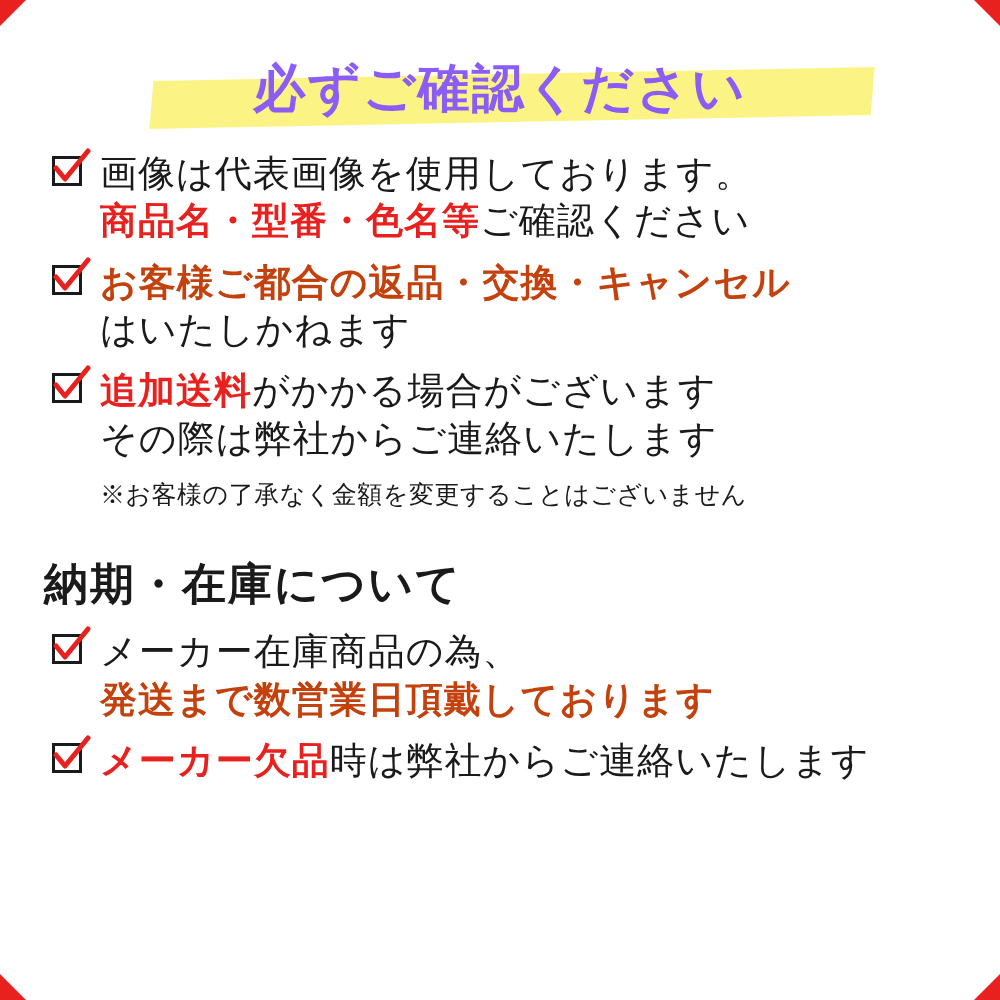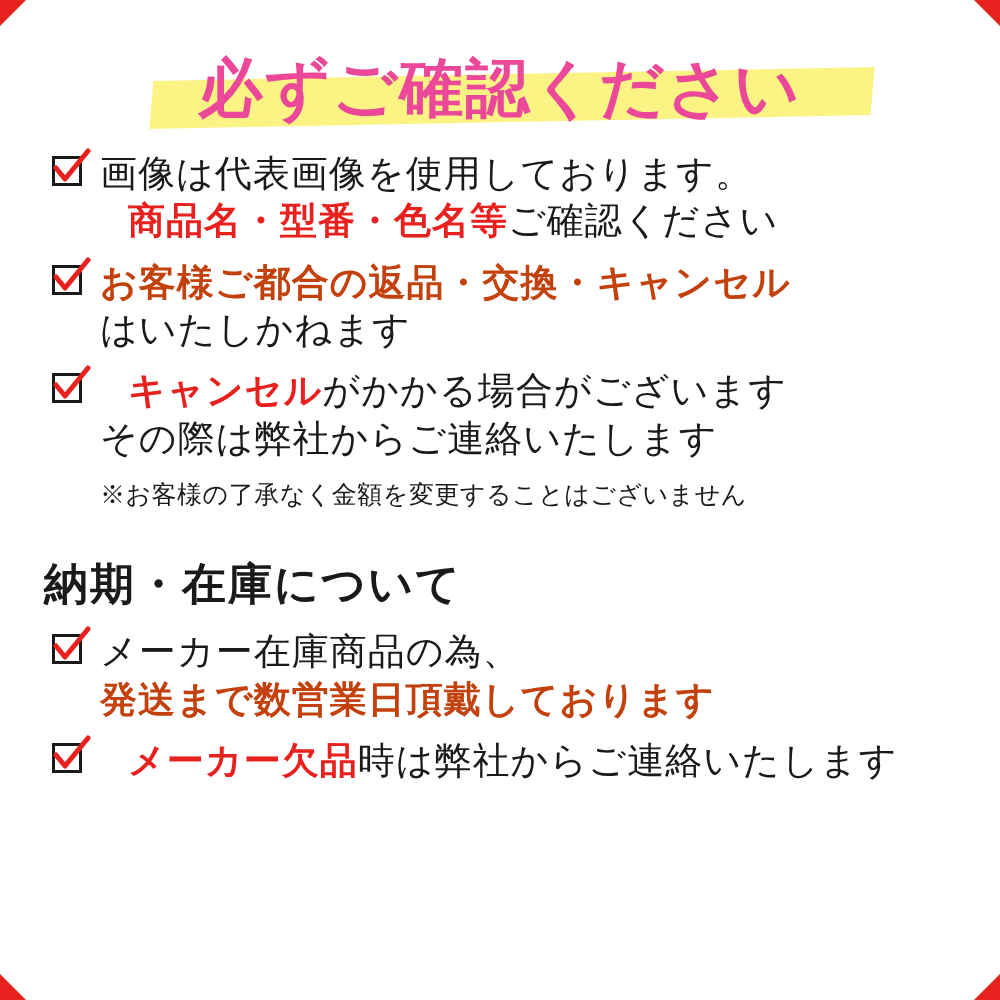--- a/index.html
+++ b/index.html
@@ -71,24 +71,24 @@
     position: absolute;
     left: 108px;
     top: 34px;
     width: 720px;
     height: 48px;
     background: #fbf485;
     transform: skewX(-6deg) rotate(-1.1deg);
   }
   .banner-text {
     position: relative;
-    font-size: 64px;
+    font-size: 52px;
     font-weight: bold;
     letter-spacing: 2px;
-    color: #ec4899;
+    color: #8b5cf6;
     line-height: 96px;
     font-family: "DejaVu Serif", "Liberation Serif", serif;
   }
 
   
   .section-title {
     font-size: 44px;
     font-weight: bold;
     color: #1a1a1a;
     margin: 24px 0 6px 0;
@@ -143,21 +143,21 @@
     font-weight: bold;
   }
   .note {
     font-size: 25px;
     color: #1a1a1a;
     letter-spacing: 0.5px;
     margin-top: 16px;
     font-family: "DejaVu Serif", "Liberation Serif", serif;
     white-space: nowrap;
   }
-  .mixed .red-seg { color: #e8201e; font-weight: bold; margin-left: 28px; }
+  .mixed .red-seg { color: #e8201e; font-weight: bold; }
   .mixed .blk-seg { color: #1a1a1a; font-weight: normal; text-align: right; }
 </style>
 </head>
 <body>
 
 <div class="page">
 
   <div class="corner corner-tl"></div>
   <div class="corner corner-tr"></div>
   <div class="corner corner-bl"></div>
@@ -198,21 +198,21 @@
     </div>
 
     <div class="item">
       <span class="checkbox">
         <span class="box"></span>
         <svg viewBox="0 0 42 42">
             <path d="M6 20 L15 31 L38 3" fill="none" stroke="#e8201e" stroke-width="5" stroke-linecap="round" stroke-linejoin="round"></path>
           </svg>
       </span>
       <span class="item-lines">
-        <div class="line mixed"><span class="red-seg">キャンセル</span><span class="blk-seg">がかかる場合がございます</span></div>
+        <div class="line mixed"><span class="red-seg">追加送料</span><span class="blk-seg">がかかる場合がございます</span></div>
         <div class="line">その際は弊社からご連絡いたします</div>
         <div class="note">※お客様の了承なく金額を変更することはございません</div>
       </span>
     </div>
 
     <div class="section-title second">納期・在庫について</div>
 
     <div class="item">
       <span class="checkbox">
         <span class="box"></span>

